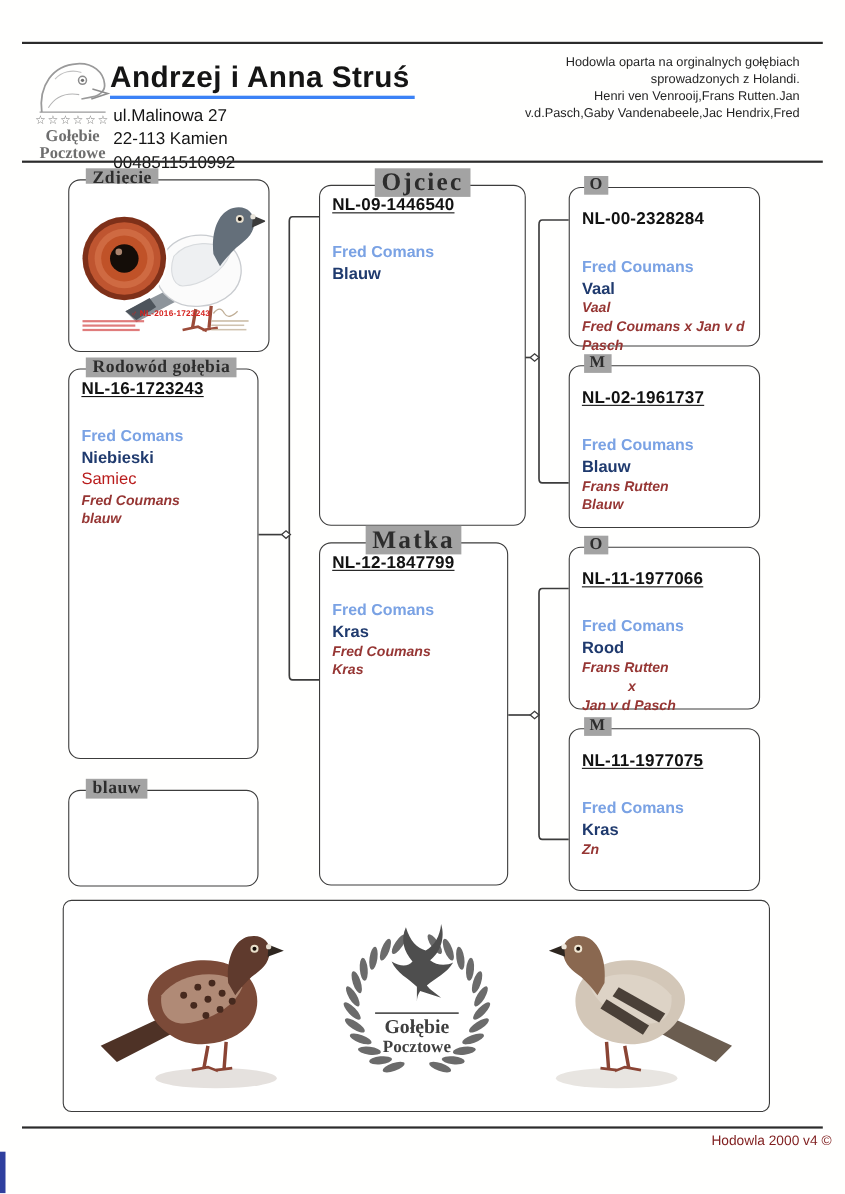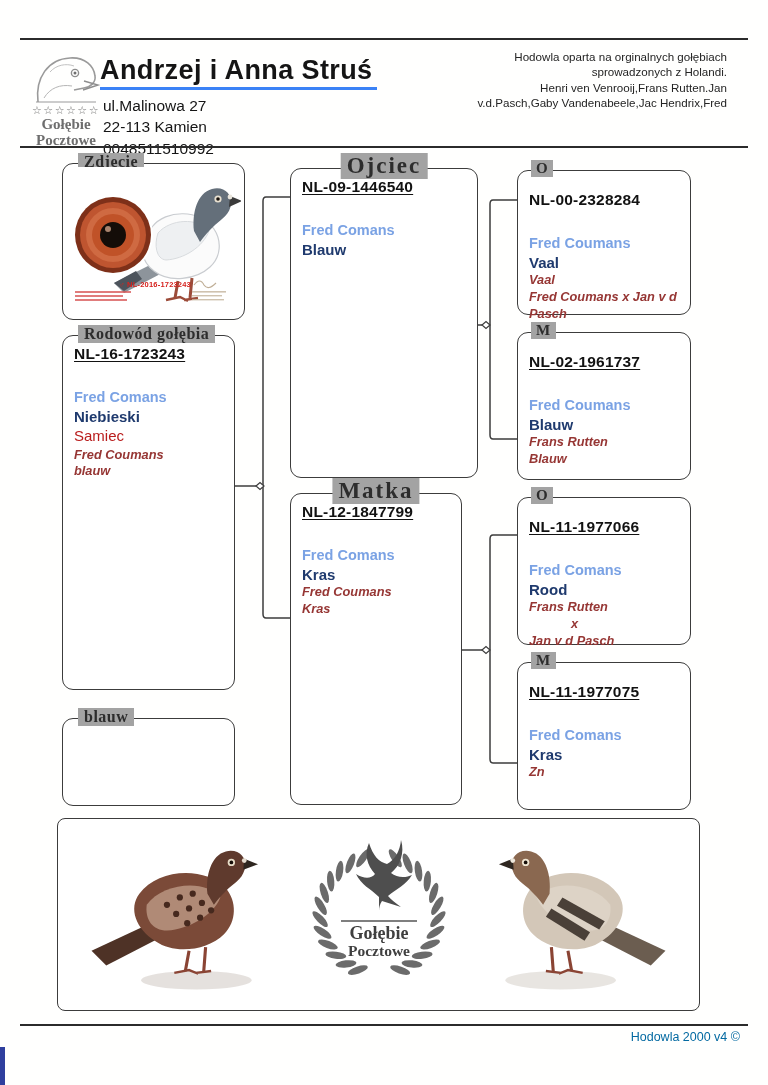--- a/index.html
+++ b/index.html
@@ -53,21 +53,21 @@
   .note{color:#963634;font-weight:700;font-style:italic;font-size:12.8px;line-height:1.3;}
   .note.indent{margin-left:42px;}
 
   
   .photo-ring{position:absolute;left:9px;bottom:27px;font-size:7.5px;font-weight:700;color:#d6231f;letter-spacing:.2px;margin-left:44px;}
   .photo-lines{position:absolute;left:9px;bottom:13px;}
   .photo-lines div{height:2px;background:#d65050;opacity:.75;margin:2px 0;}
 
   .connectors{position:absolute;left:0;top:0;pointer-events:none;}
 
-  .footer-text{position:absolute;right:28px;top:1030px;font-size:12.5px;color:#0369a1;}
+  .footer-text{position:absolute;right:12px;top:1030px;font-size:12.5px;color:#7f1d1d;}
   .scan-artifact{position:absolute;left:0;top:1047px;width:5px;height:38px;background:#2f3f9e;}
 </style>
 </head>
 <body>
 
 <div class="page">
 
   <div class="rule" id="rule-top"></div>
 
   <div class="logo">

